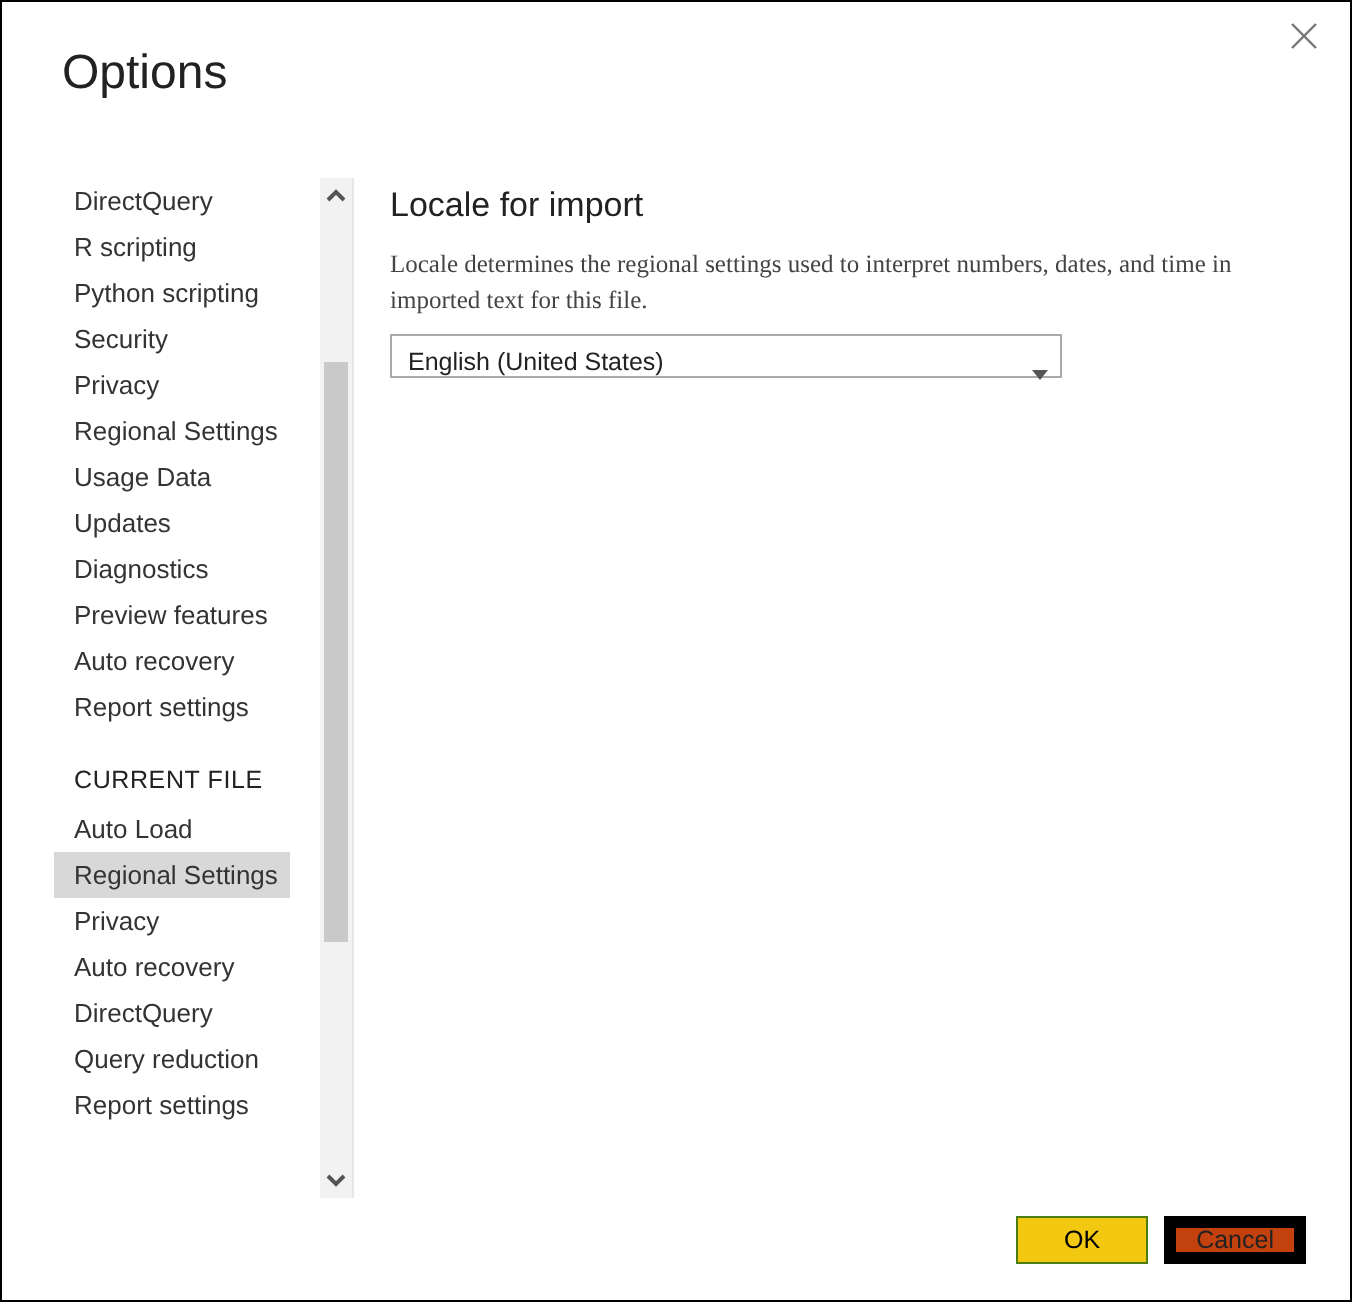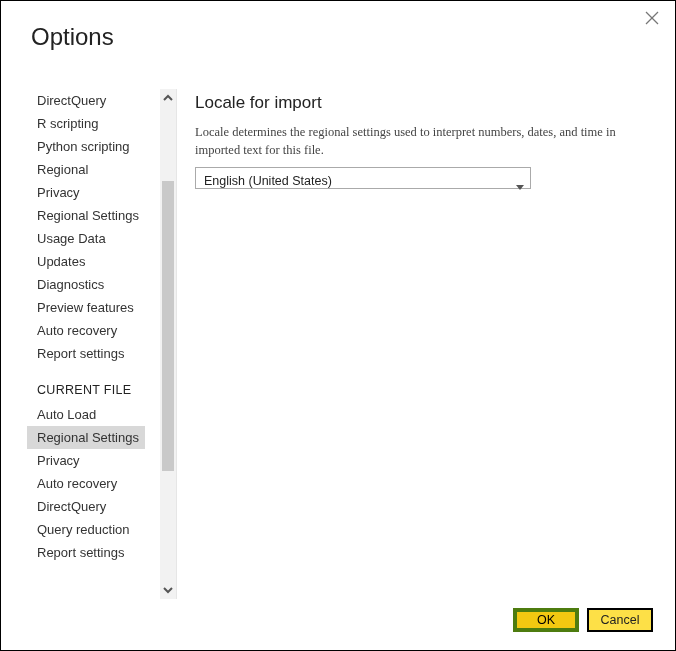--- a/index.html
+++ b/index.html
@@ -135,26 +135,26 @@
       height: 24px;
       font-size: 12.5px;
       display: flex;
       align-items: center;
       justify-content: center;
       cursor: pointer;
       padding: 0 10px;
     }
     .btn-primary {
       background: #f2c811;
-      border: 4px solid #4d7c0f;
+      border: 1px solid #4d7c0f;
       color: #000;
     }
     .btn-secondary {
-      background: #fde047;
-      border: 2px solid #000000;
+      background: #c2410c;
+      border: 6px solid #000000;
       color: #222;
     }
   </style>
 </head>
 <body>
 
 <div class="close-btn">
   <svg viewBox="0 0 14 14">
       <line x1="1" y1="1" x2="13" y2="13"></line>
       <line x1="13" y1="1" x2="1" y2="13"></line>
@@ -163,21 +163,21 @@
 
 <div class="dialog-title">Options</div>
 
 <div class="content-row">
 
   <div class="sidebar">
     <div class="sidebar-items">
       <div class="sidebar-item">DirectQuery</div>
       <div class="sidebar-item">R scripting</div>
       <div class="sidebar-item">Python scripting</div>
-      <div class="sidebar-item">Regional</div>
+      <div class="sidebar-item">Security</div>
       <div class="sidebar-item">Privacy</div>
       <div class="sidebar-item">Regional Settings</div>
       <div class="sidebar-item">Usage Data</div>
       <div class="sidebar-item">Updates</div>
       <div class="sidebar-item">Diagnostics</div>
       <div class="sidebar-item">Preview features</div>
       <div class="sidebar-item">Auto recovery</div>
       <div class="sidebar-item">Report settings</div>
 
       <div class="section-header">CURRENT FILE</div>

